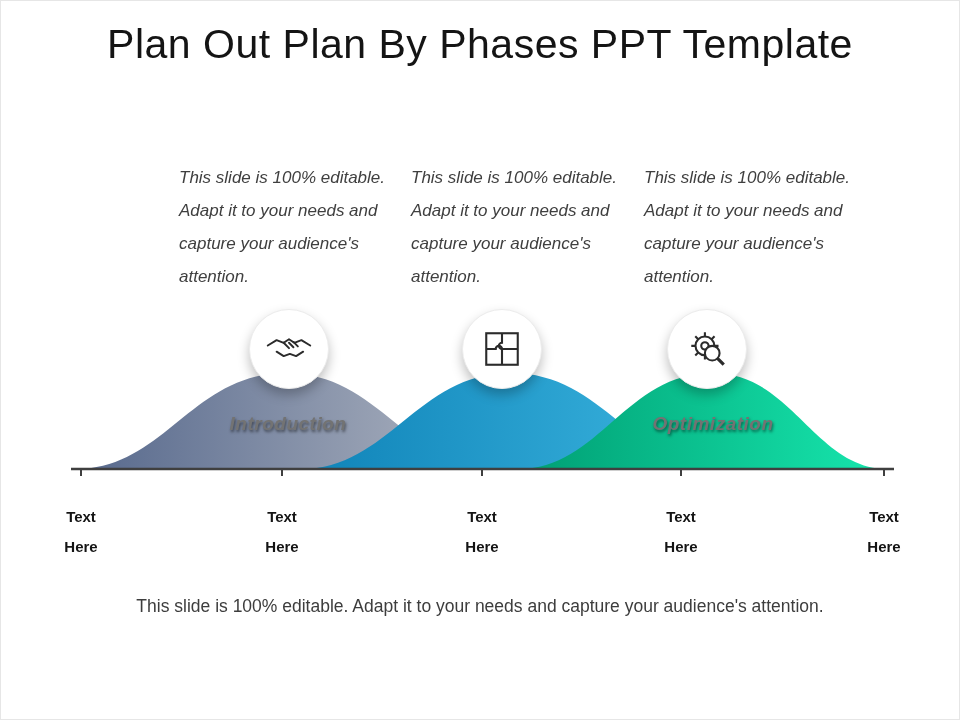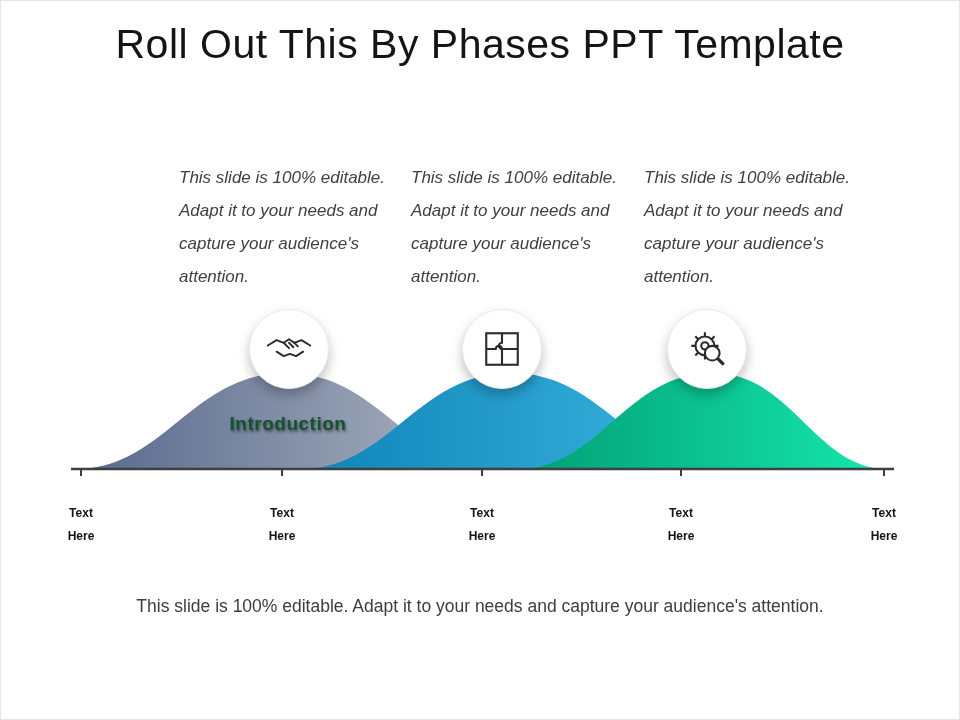--- a/index.html
+++ b/index.html
@@ -20,42 +20,42 @@
   .curves { position:absolute; left:0; top:295px; width:960px; height:180px; }
   .icon-circle {
     position:absolute; top:308px; width:78px; height:78px; border-radius:50%;
     background:#fff; border:1px solid #ececec;
     box-shadow:0 6px 12px rgba(0,0,0,0.25);
     display:flex; align-items:center; justify-content:center;
   }
   .ic-1 { left:248px; } .ic-2 { left:461px; } .ic-3 { left:666px; }
   .phase-label {
     position:absolute; top:412px; width:220px; text-align:center;
-    font-size:19px; font-weight:bold; color:#14532d;
+    font-size:19px; font-weight:bold; font-style:italic; color:#737373;
     text-shadow:1px 2px 3px rgba(0,0,0,0.5); letter-spacing:0.5px;
   }
   .pl-1 { left:177px; } .pl-2 { left:400px; } .pl-3 { left:602px; }
   .tick-label {
     position:absolute; top:501px; width:120px; text-align:center;
-    font-size:12px; font-weight:bold; line-height:23px; color:#141414;
+    font-size:15px; font-weight:bold; line-height:30px; color:#141414;
     white-space:pre-line;
   }
   .tl-1 { left:20px; } .tl-2 { left:221px; } .tl-3 { left:421px; }
   .tl-4 { left:620px; } .tl-5 { left:823px; }
   .footer {
     position:absolute; top:595px; left:0; width:100%;
     text-align:center; font-size:17.5px; color:#3d3d3d;
   }
 </style>
 </head>
 <body>
 
 <div class="slide">
 
-  <div class="title">Roll Out This By Phases PPT Template</div>
+  <div class="title">Plan Out Plan By Phases PPT Template</div>
 
   <div class="desc desc-1">This slide is 100% editable. Adapt it to your needs and capture your audience's attention.</div>
   <div class="desc desc-2">This slide is 100% editable. Adapt it to your needs and capture your audience's attention.</div>
   <div class="desc desc-3">This slide is 100% editable. Adapt it to your needs and capture your audience's attention.</div>
 
   <svg class="curves" viewBox="0 0 960 180">
     <defs>
       <linearGradient id="grad-intro" x1="0" y1="0" x2="1" y2="0">
         <stop offset="0" stop-color="#56688c"></stop>
         <stop offset="1" stop-color="#b0b6c2"></stop>
@@ -104,20 +104,21 @@
         <circle cx="19" cy="18" r="9"></circle>
         <circle cx="19" cy="18" r="3.5"></circle>
         <path d="M19 9 V5 M19 27 V31 M10 18 H6 M28 18 H32 M12.6 11.6 L9.8 8.8 M25.4 24.4 L28.2 27.2 M12.6 24.4 L9.8 27.2 M25.4 11.6 L28.2 8.8"></path>
         <circle cx="26" cy="25" r="7" fill="#ffffff"></circle>
         <path d="M31 30 L37 36" stroke-width="3"></path>
       </g>
     </svg>
   </div>
 
   <div class="phase-label pl-1">Introduction</div>
+  <div class="phase-label pl-3">Optimization</div>
 
   <div class="tick-label tl-1">Text
 Here</div>
   <div class="tick-label tl-2">Text
 Here</div>
   <div class="tick-label tl-3">Text
 Here</div>
   <div class="tick-label tl-4">Text
 Here</div>
   <div class="tick-label tl-5">Text

